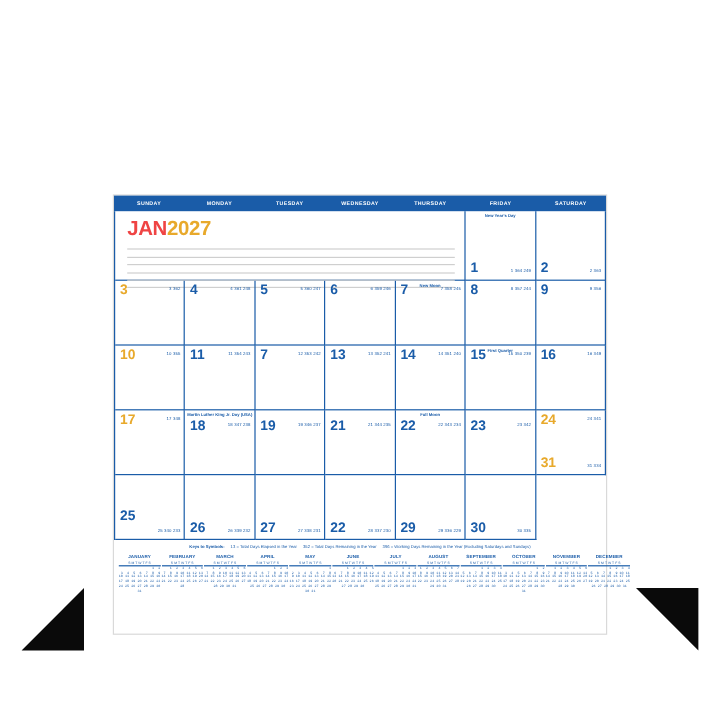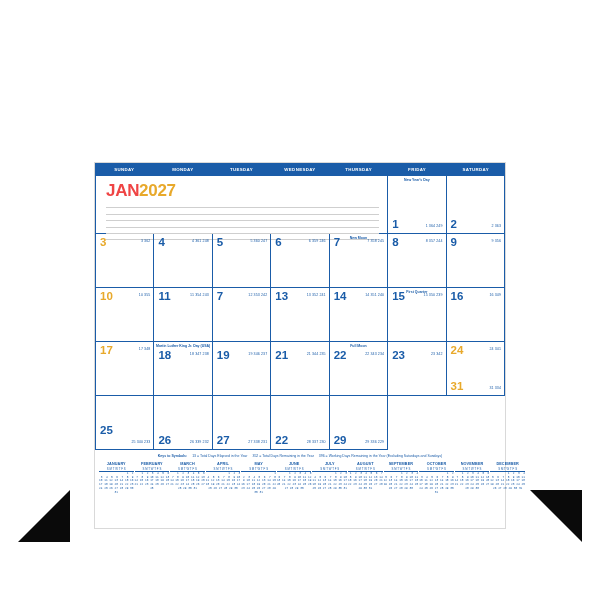--- a/index.html
+++ b/index.html
@@ -338,20 +338,24 @@
         <div class="julian" style="top:auto;bottom:5px;">27  338  231</div>
       </div>
       <div class="cell">
         <div class="daynum" style="top:auto;bottom:3px;">22</div>
         <div class="julian" style="top:auto;bottom:5px;">28  337  230</div>
       </div>
       <div class="cell">
         <div class="daynum" style="top:auto;bottom:3px;">29</div>
         <div class="julian" style="top:auto;bottom:5px;">29  336  229</div>
       </div>
+      <div class="cell">
+        <div class="daynum" style="top:auto;bottom:3px;">30</div>
+        <div class="julian" style="top:auto;bottom:5px;">30  335</div>
+      </div>
     </div>
 
     <div class="keystrip">
       <b>Keys to Symbols:</b>
       <span>13 = Total Days Elapsed in the Year</span>
       <span>352 = Total Days Remaining in the Year</span>
       <span>396 = Working Days Remaining in the Year (Excluding Saturdays and Sundays)</span>
     </div>
 
     <div class="mini-wrap">

